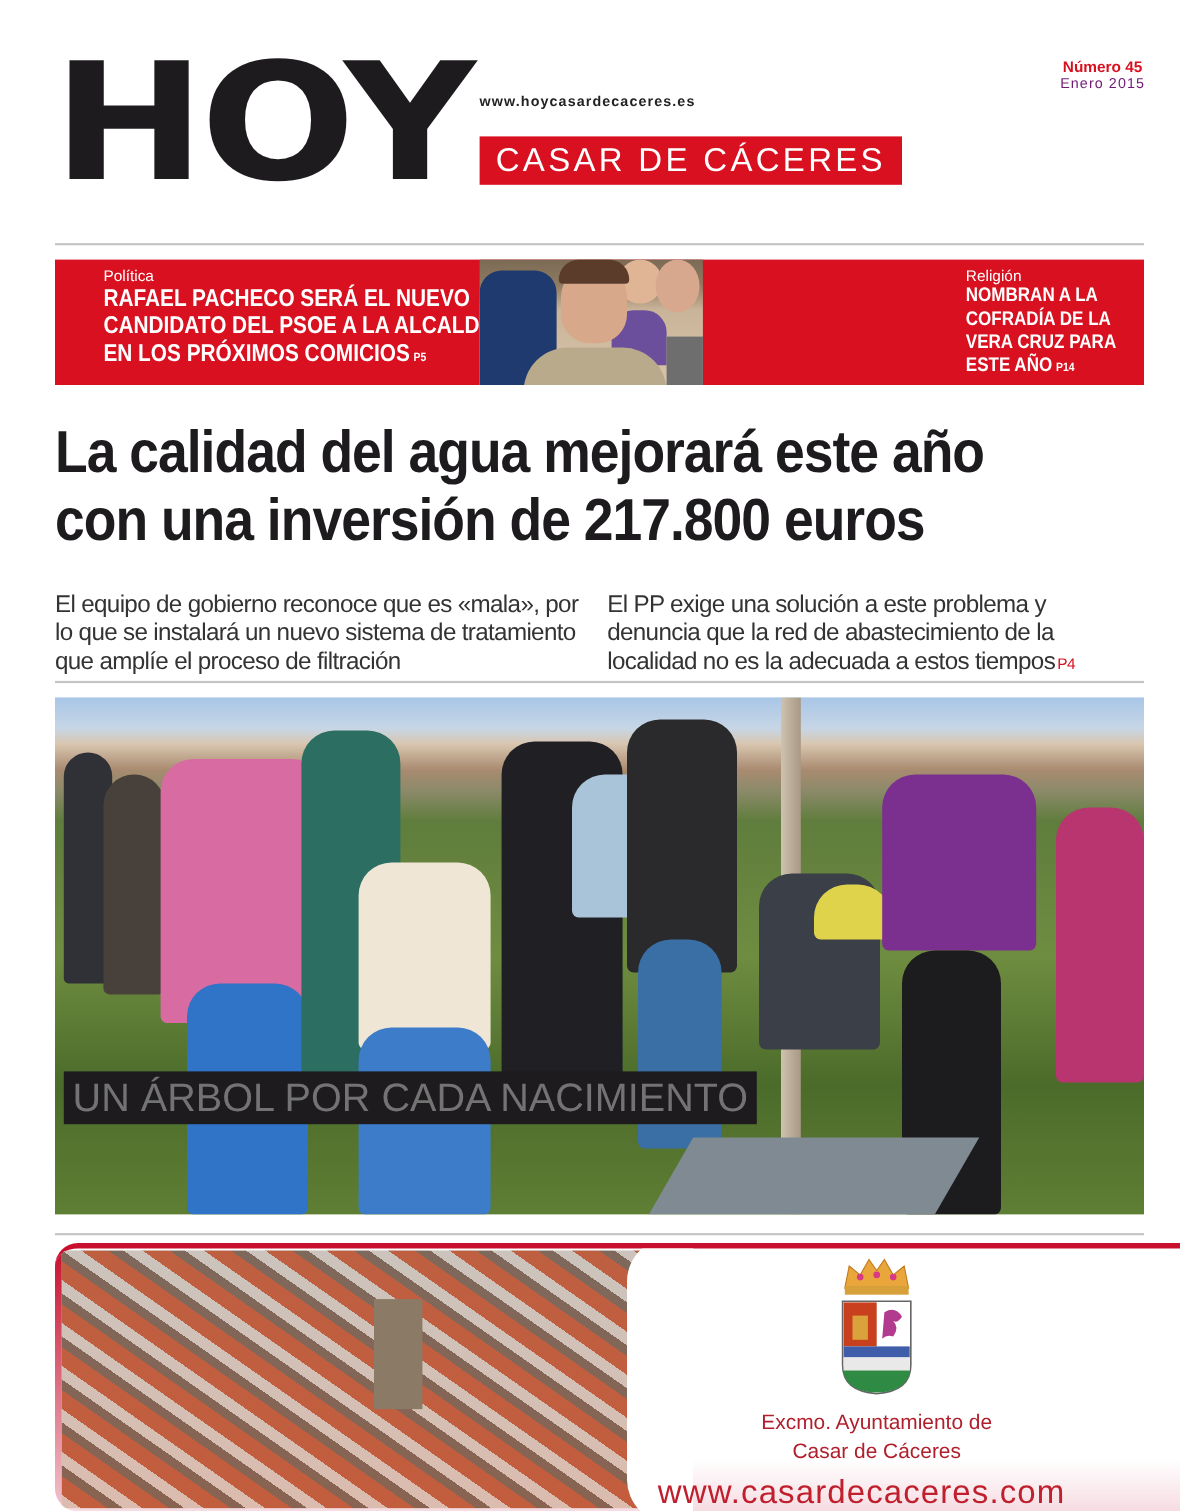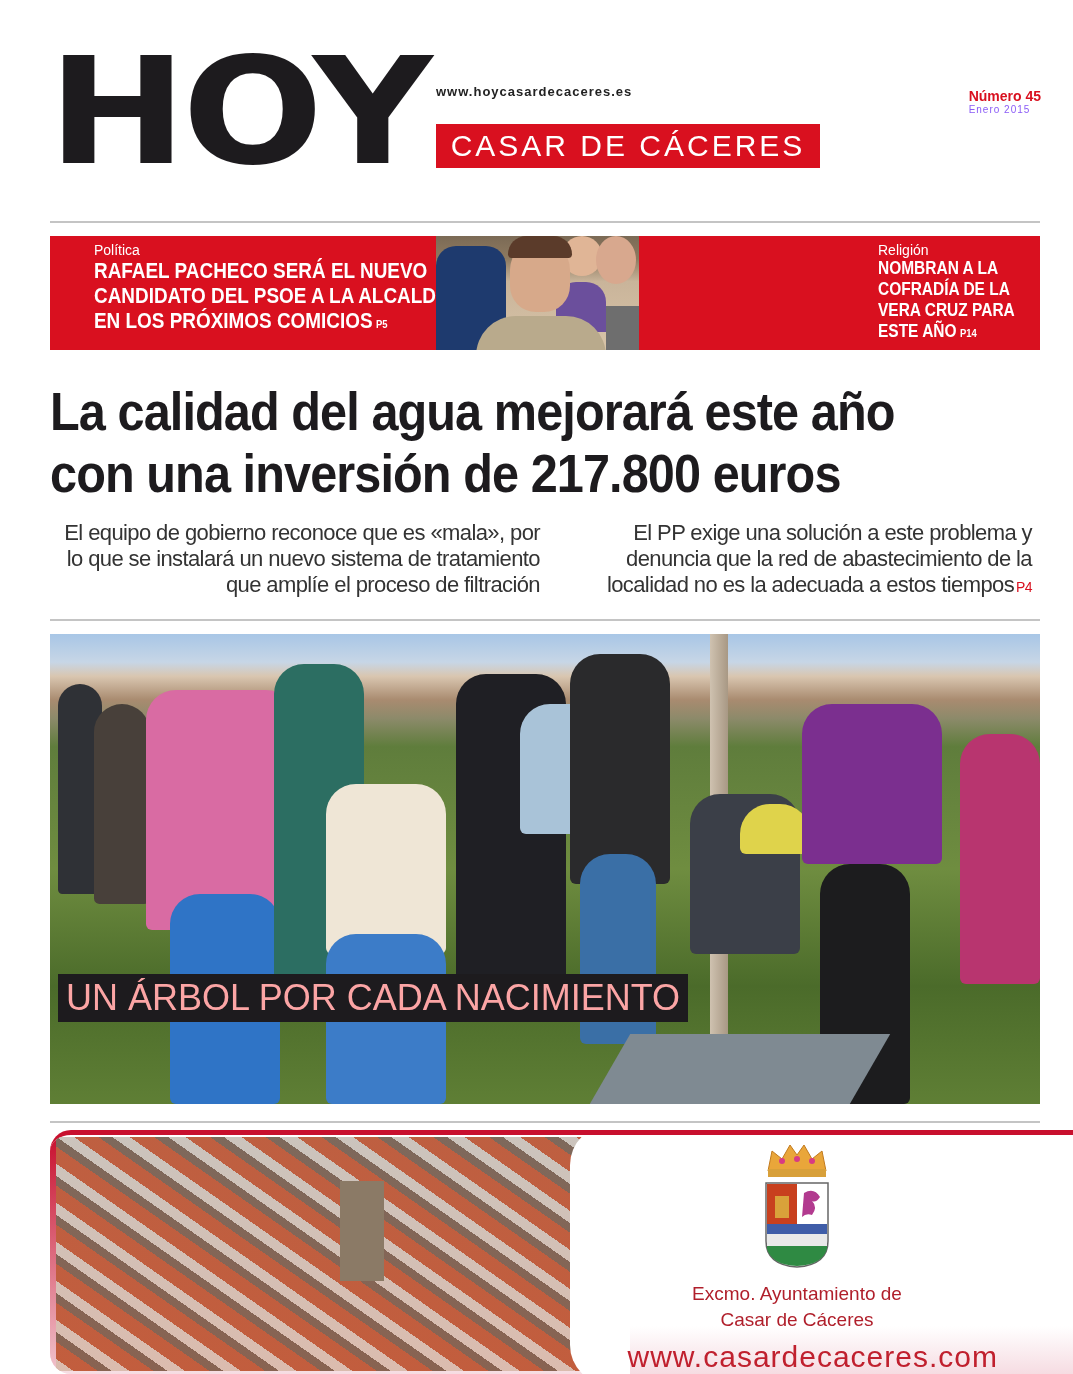--- a/index.html
+++ b/index.html
@@ -3,23 +3,23 @@
 <meta charset="utf-8">
 <style>
   html, body { margin: 0; padding: 0; background: #ffffff; }
   body { width: 1073px; height: 1374px; position: relative; overflow: hidden; font-family: "Liberation Sans", sans-serif; color: #1d1b1e; }
   .abs { position: absolute; }
 
   
   .logo { left: 48px; top: 38px; font-family: "DejaVu Sans", sans-serif; font-weight: bold; font-size: 148px; letter-spacing: -4px; line-height: 1; color: #1d1b1e; transform: scaleX(1.12); transform-origin: left top; }
   .site-url { left: 436px; top: 84px; font-size: 13px; font-weight: bold; letter-spacing: 1px; color: #222; }
   .edition-box { left: 436px; top: 124px; width: 384px; height: 44px; background: #d9101f; color: #fff; display: flex; align-items: center; justify-content: center; font-size: 30px; letter-spacing: 3px; font-weight: normal; }
-  .issue { right: 32px; top: 52px; text-align: left; margin-top: 36px; }
+  .issue { right: 32px; top: 52px; text-align: center; }
   .issue-num { font-size: 14px; font-weight: bold; color: #d9101f; display: block; }
-  .issue-date { font-size: 10px; color: #8b5cf6; letter-spacing: 1px; display: block; }
+  .issue-date { font-size: 13px; color: #701a75; letter-spacing: 1px; display: block; }
 
   .rule { left: 50px; width: 990px; height: 2px; background: #c4c4c4; }
 
   
   .band { left: 50px; top: 236px; width: 990px; height: 114px; background: #d9101f; }
   .teaser { position: absolute; top: 6px; color: #fff; }
   .teaser .sec { font-size: 14px; display: block; line-height: 16px; }
   .teaser .head { font-family: "Liberation Sans Narrow", "Liberation Sans", sans-serif; font-weight: bold; display: block; transform-origin: left top; }
   .teaser .pg { font-size: 11px; font-weight: bold; margin-left: 4px; }
   .t1 { left: 8px; margin-left: 36px; }
@@ -34,50 +34,50 @@
   .band-photo .p2 { position: absolute; left: 74px; top: 4px; width: 60px; height: 72px; background: #d7a98a; border-radius: 30px 30px 26px 26px; }
   .band-photo .p2h { position: absolute; left: 72px; top: 0px; width: 64px; height: 22px; background: #5b3b2a; border-radius: 30px 30px 6px 6px; }
   .band-photo .p2b { position: absolute; left: 40px; top: 80px; width: 130px; height: 40px; background: #b9aa8c; border-radius: 40px 40px 0 0; }
   .band-photo .p3 { position: absolute; left: 126px; top: 0; width: 40px; height: 40px; background: #e0b596; border-radius: 50%; }
   .band-photo .p3b { position: absolute; left: 120px; top: 46px; width: 50px; height: 50px; background: #6b4f9c; border-radius: 20px 20px 0 0; }
   .band-photo .p4 { position: absolute; left: 160px; top: 0; width: 40px; height: 48px; background: #d8a88e; border-radius: 50%; }
   .band-photo .p4b { position: absolute; left: 170px; top: 70px; width: 40px; height: 44px; background: #6e6e6e; }
 
   
   .headline { left: 50px; top: 380px; width: 1000px; font-family: "Liberation Sans Narrow", "Liberation Sans", sans-serif; font-weight: bold; font-size: 54px; line-height: 62px; letter-spacing: -1px; color: #1d1b1e; transform: scaleX(0.9); transform-origin: left top; }
-  .deck { top: 520px; font-size: 22px; line-height: 26px; color: #333; font-weight: normal; letter-spacing: -0.6px; text-align: right; }
+  .deck { top: 536px; font-size: 22px; line-height: 26px; color: #333; font-weight: normal; letter-spacing: -0.6px; }
   .deck1 { left: 50px; width: 490px; }
   .deck2 { left: 552px; width: 480px; }
   .deck .pg { font-size: 14px; font-weight: normal; color: #d9101f; margin-left: 2px; }
 
   
   .photo { left: 50px; top: 634px; width: 990px; height: 470px; overflow: hidden;
     background: linear-gradient(180deg, #a8c6e6 0%, #c7d6e6 6%, #d9c6b0 9%, #a98b70 14%, #8c8a6a 18%, #5f7d3c 24%, #6f8d40 50%, #4b6b2a 75%, #5f7f35 100%); }
   .photo .fig { position: absolute; border-radius: 30px 30px 6px 6px; }
   .photo-tree { position: absolute; left: 660px; top: 0; width: 18px; height: 470px; background: linear-gradient(90deg,#cfc2b0,#a89884); }
   .photo .kerb { position: absolute; left: 560px; top: 400px; width: 260px; height: 70px; background: #7f8a92; transform: skewX(-30deg); }
-  .photo-headline { position: absolute; left: 8px; top: 340px; background: #1d1b1e; color: #fca5a5; font-family: "Liberation Sans Narrow", "Liberation Sans", sans-serif; font-size: 36px; line-height: 44px; padding: 2px 8px; white-space: nowrap; }
+  .photo-headline { position: absolute; left: 8px; top: 340px; background: #1d1b1e; color: #737373; font-family: "Liberation Sans Narrow", "Liberation Sans", sans-serif; font-size: 36px; line-height: 44px; padding: 2px 8px; white-space: nowrap; }
   .photo-caption { position: absolute; left: 64px; top: 402px; background: #fff; color: #1d1b1e; font-size: 14.5px; line-height: 19px; padding: 2px 6px; width: 488px; }
   .photo-caption .line { display: block; }
   .photo-caption .pg { font-size: 9px; font-weight: bold; color: #d9101f; margin-left: 4px; }
 
   
   .ad { left: 50px; top: 1130px; width: 1066px; height: 244px; border-top: 5px solid #c8102e; background: linear-gradient(180deg,#ffffff 0%,#ffffff 80%,#f6dce2 100%); box-sizing: border-box; overflow: hidden; border-radius: 21px; }
   .ad-left-edge { position: absolute; left: 0; top: 0; width: 6px; height: 240px; background: linear-gradient(180deg,#c8102e,#f1c6cf); }
   .ad-aerial { position: absolute; left: 6px; top: 2px; width: 530px; height: 234px;
     background:
       repeating-linear-gradient(35deg, rgba(255,255,255,0.55) 0 10px, rgba(196,92,60,0.9) 10px 24px, rgba(120,96,84,0.7) 24px 32px),
       linear-gradient(180deg,#8c7c6c,#b06a4c);
     border-radius: 0 0 0 0; }
   .ad-tower { position: absolute; left: 290px; top: 46px; width: 44px; height: 100px; background: #8b7a66; }
   .ad-curve { position: absolute; left: 520px; top: -10px; width: 60px; height: 260px; background: #fff; border-radius: 40px 0 0 40px; }
   .ad-right-fade { position: absolute; right: 0; top: 0; width: 30px; height: 240px; background: linear-gradient(90deg,#ffffff, #c8102e); border-radius: 30px 0 0 0; }
   .crest { position: absolute; left: 712px; top: 6px; width: 70px; height: 130px; }
   .ad-title { position: absolute; left: 590px; top: 146px; width: 314px; text-align: center; color: #b01f2b; font-size: 19px; line-height: 26px; }
-  .ad-url { position: absolute; left: 548px; top: 206px; width: 400px; text-align: right; color: #c0202e; font-size: 30px; letter-spacing: 1px; line-height: 32px; }
+  .ad-url { position: absolute; left: 548px; top: 206px; width: 400px; text-align: left; color: #c0202e; font-size: 30px; letter-spacing: 1px; line-height: 32px; }
 </style>
 </head>
 <body>
 
 <div class="abs logo">HOY</div>
 <div class="abs site-url">www.hoycasardecaceres.es</div>
 <div class="abs edition-box">CASAR DE CÁCERES</div>
 <div class="abs issue">
   <span class="issue-num">Número 45</span>
   <span class="issue-date">Enero 2015</span>

